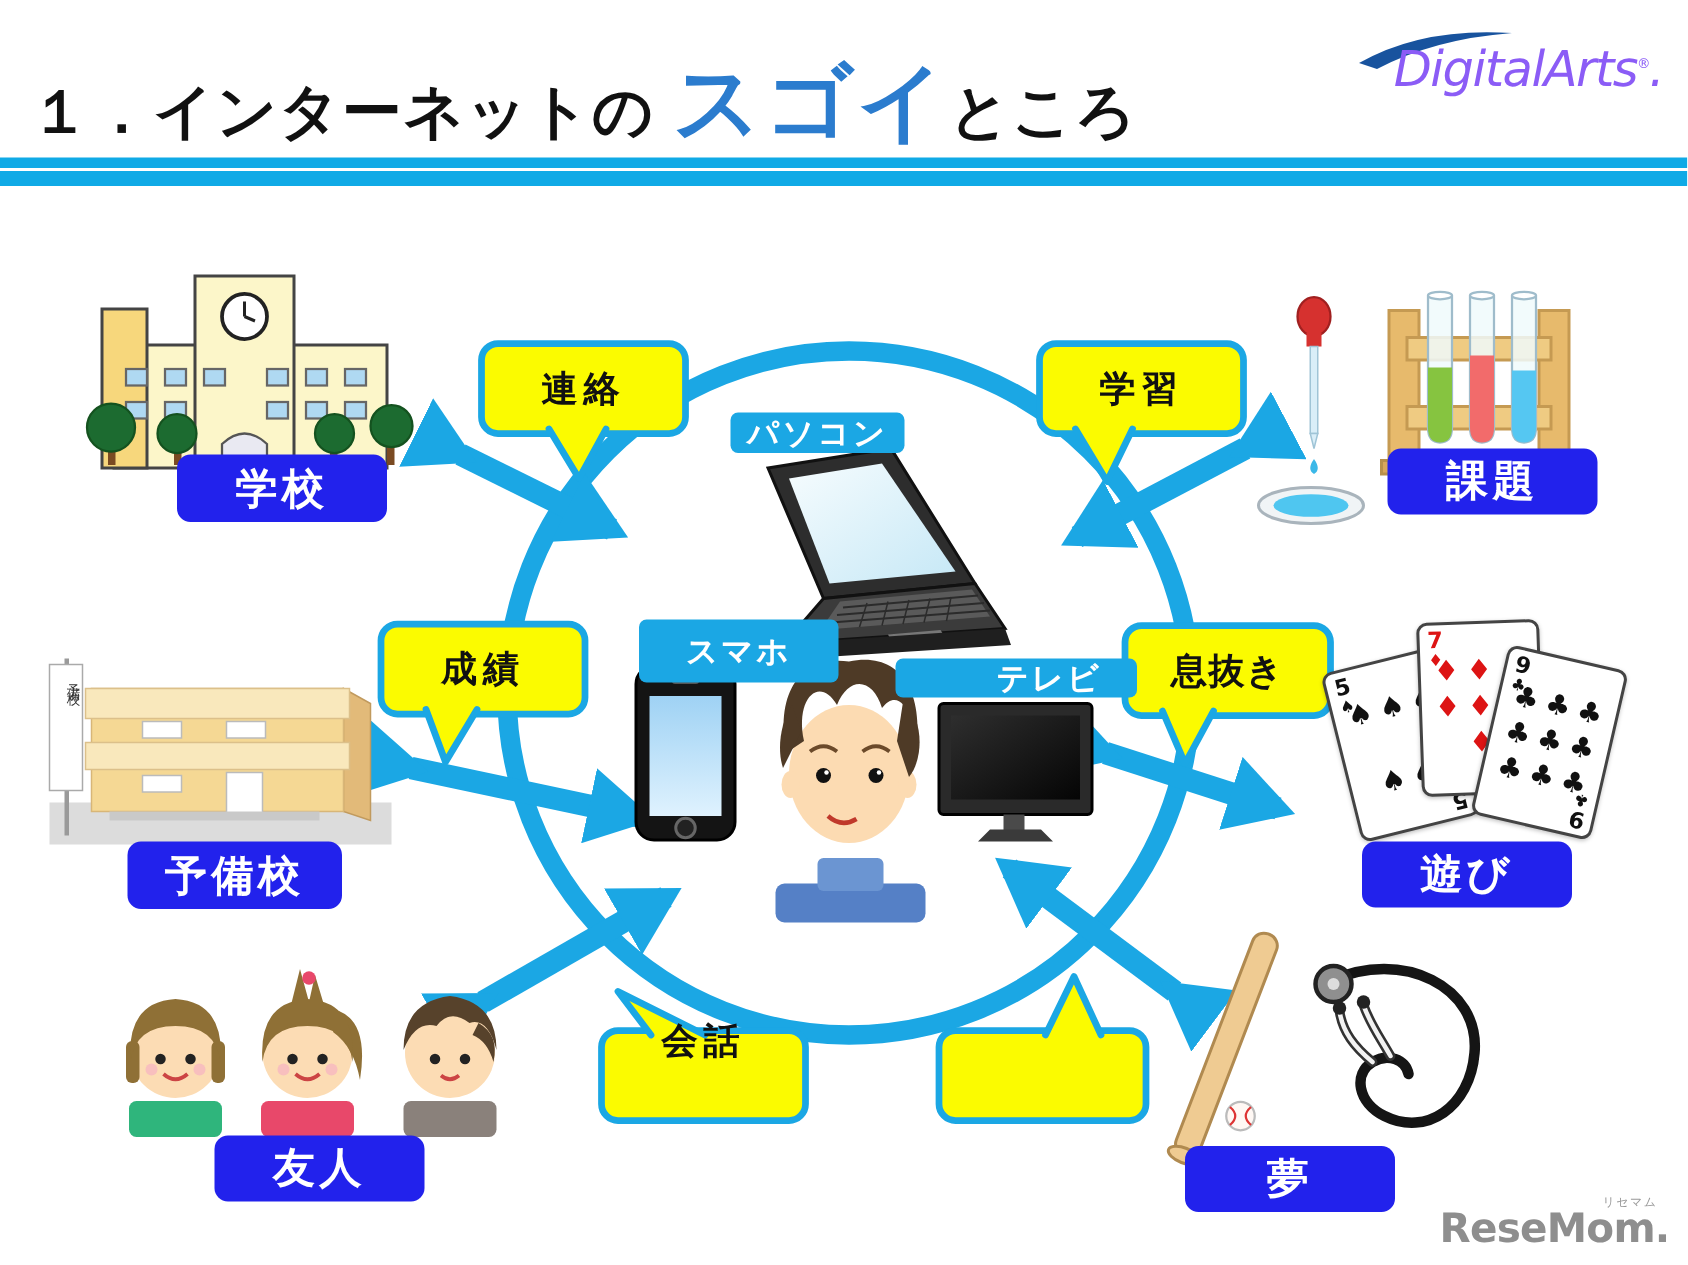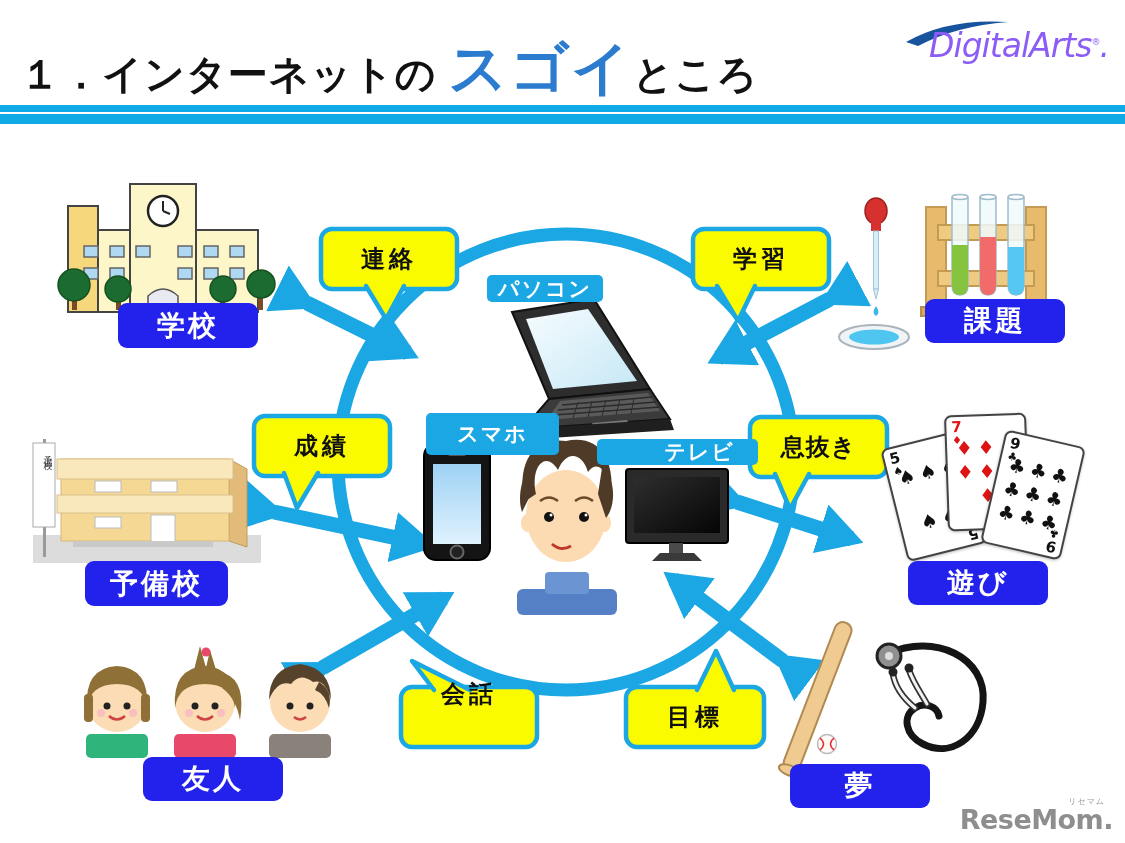--- a/index.html
+++ b/index.html
@@ -285,21 +285,20 @@
       <rect x="626" y="687" width="138" height="60" rx="11" fill="#FBFB00"></rect>
       <path d="M697,690 L716,651 L734,690" fill="#FBFB00"></path>
     </g>
   </svg>
 
   <div class="callout-text" style="left:321px;top:229px;width:136px;height:60px;">連絡</div>
   <div class="callout-text" style="left:693px;top:229px;width:136px;height:60px;">学習</div>
   <div class="callout-text" style="left:750px;top:417px;width:137px;height:60px;letter-spacing:1px;">息抜き</div>
   <div class="callout-text" style="left:254px;top:416px;width:136px;height:60px;">成績</div>
   <div class="callout-text" style="left:401px;top:664px;width:136px;height:60px;">会話</div>
-  <div class="callout-text" style="left:626px;top:687px;width:138px;height:60px;">目標</div>
 
   <div class="place-label" style="left:925px;top:299px;width:140px;height:44px;">課題</div>
   <div class="place-label" style="left:118px;top:303px;width:140px;height:45px;">学校</div>
   <div class="place-label" style="left:85px;top:561px;width:143px;height:45px;">予備校</div>
   <div class="place-label" style="left:908px;top:561px;width:140px;height:44px;">遊び</div>
   <div class="place-label" style="left:143px;top:757px;width:140px;height:44px;">友人</div>
   <div class="place-label" style="left:790px;top:764px;width:140px;height:44px;">夢</div>
 
   <div class="device-label" style="left:487px;top:275px;width:116px;height:27px;">パソコン</div>
   <div class="device-label" style="left:398px;top:413px;width:133px;height:42px;margin-left:28px;">スマホ</div>

